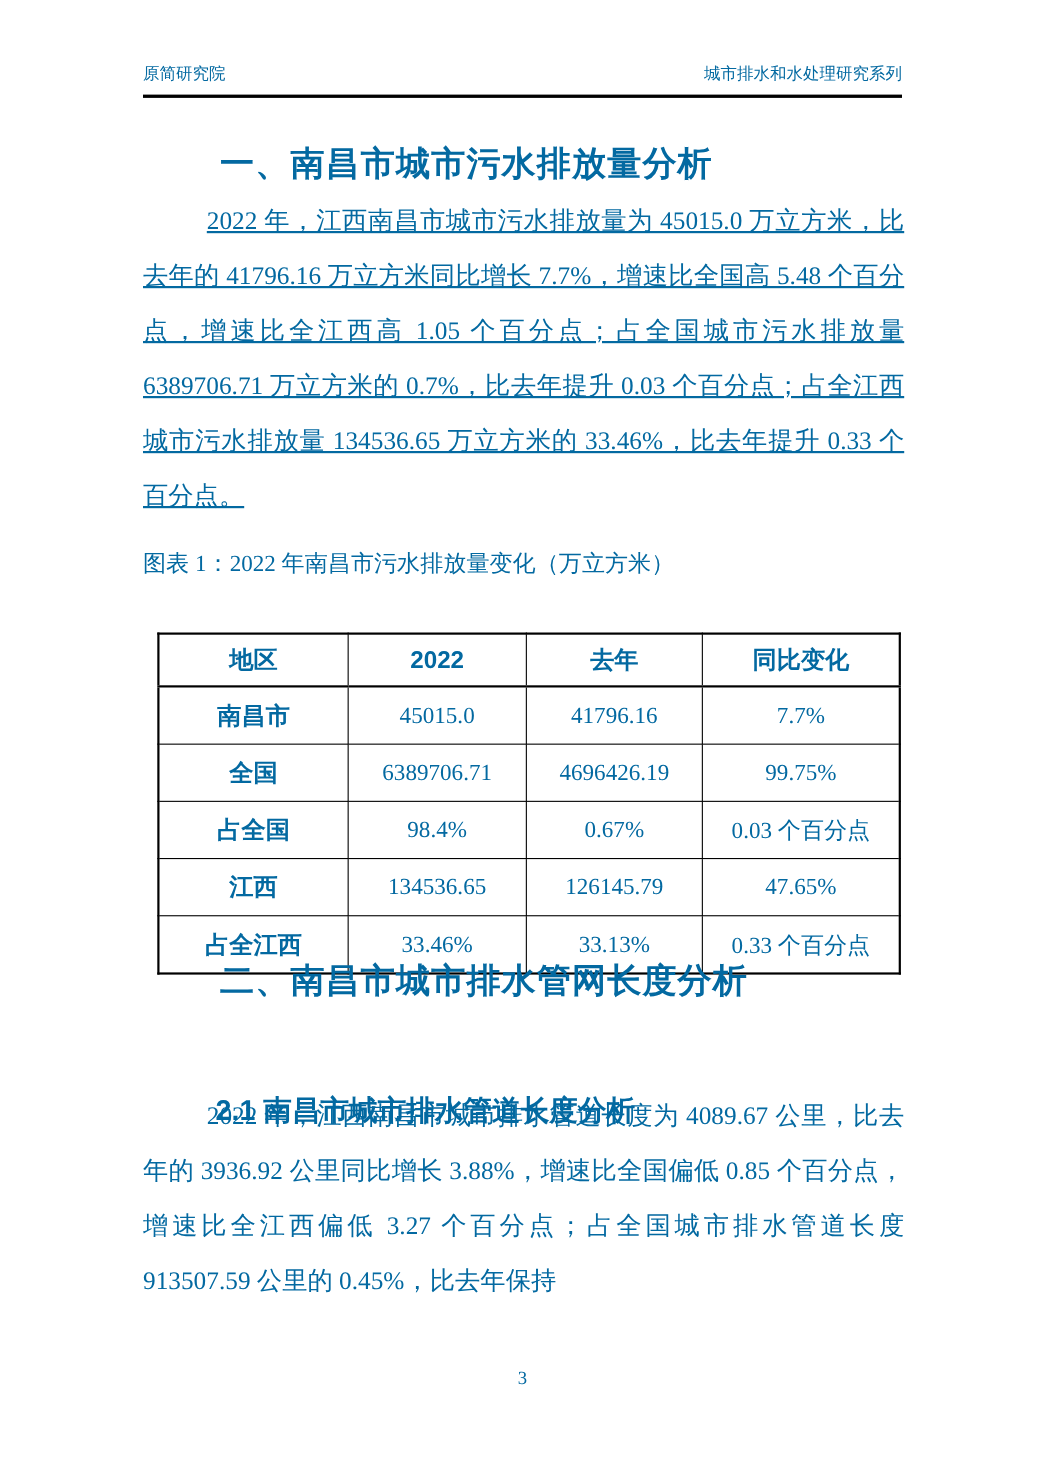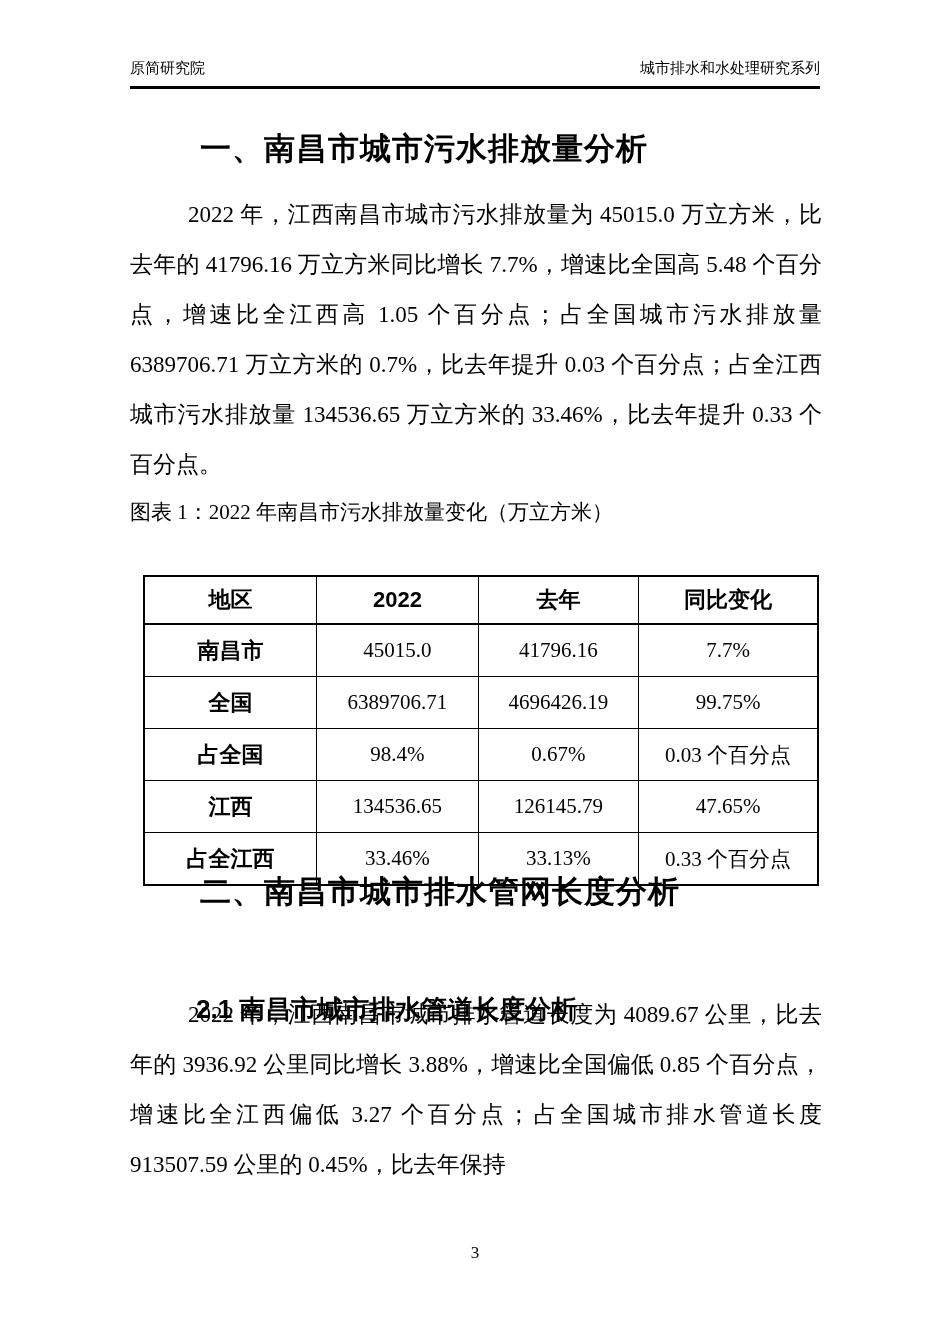--- a/index.html
+++ b/index.html
@@ -1,21 +1,21 @@
 <!DOCTYPE html>
 <html lang="zh"><head>
 <meta charset="utf-8">
 <style>
   html,body { margin:0; padding:0; background:#888; }
   .page {
     position:relative;
     width:950px; height:1344px;
     margin:0 auto;
     background:#ffffff;
-    color:#000000;
+    color:#0369a1;
     overflow:hidden;
     font-family:"Liberation Serif","DejaVu Serif",serif;
   }
   
   .doc-header {
     position:absolute; top:58px; left:130px; width:690px;
     display:flex; justify-content:space-between; align-items:flex-end;
     font-family:"Liberation Sans","DejaVu Sans",sans-serif;
     font-size:15px; line-height:20px;
     padding-bottom:8px;
@@ -36,21 +36,21 @@
     font-weight:bold; font-size:26px; line-height:34px;
     white-space:nowrap;
   }
   
   .para {
     position:absolute; left:130px; width:692px;
     font-size:23px; line-height:50px;
     text-align:justify; text-align-last:left;
     text-indent:58px;
   }
-  .para.p1 { top:190px; }
+  .para.p1 { top:176px;text-decoration:underline; }
   .para.p2 { top:990px; }
   
   .tbl-caption {
     position:absolute; top:499px; left:130px; width:692px;
     font-size:21px; line-height:26px;
   }
   table.data {
     position:absolute; top:527px; left:143px; width:676px;
     border-collapse:collapse; table-layout:fixed;
     border:2px solid #000;

